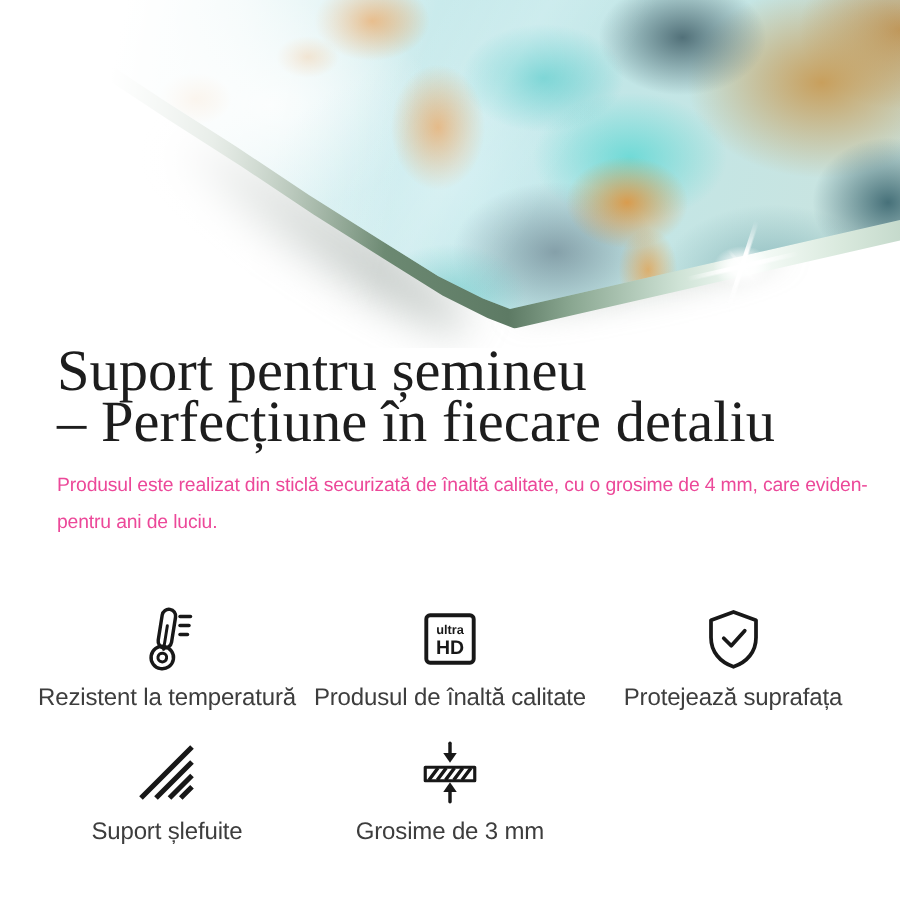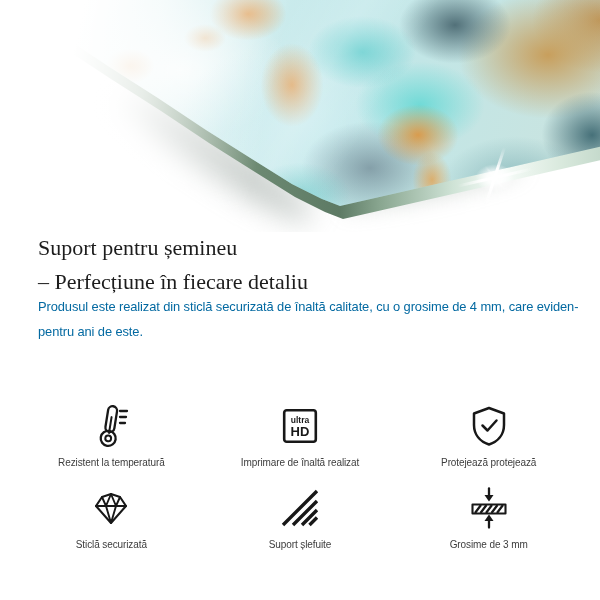--- a/index.html
+++ b/index.html
@@ -54,33 +54,33 @@
   .sparkle .ray{position:absolute;display:block;filter:blur(.5px);}
   .sparkle .r1{left:2px;top:38px;width:76px;height:3px;transform:rotate(-13deg);
     background:linear-gradient(90deg,transparent,#fff 35%,#fff 65%,transparent);}
   .sparkle .r2{left:38px;top:8px;width:3px;height:64px;transform:rotate(18deg);
     background:linear-gradient(180deg,transparent,#fff 35%,#fff 65%,transparent);}
   .sparkle .r3{left:25px;top:39px;width:30px;height:2px;transform:rotate(50deg);opacity:.7;
     background:linear-gradient(90deg,transparent,#fff 50%,transparent);}
 
   
   .heading{position:absolute;left:38px;top:231px;margin:0;font-weight:400;
-    font-family:"Liberation Serif","DejaVu Serif",serif;font-size:22px;line-height:34px;color:#1d1d1d;}
+    font-family:"Liberation Serif","DejaVu Serif",serif;font-size:39px;line-height:34px;color:#1d1d1d;}
   .heading span{display:block;white-space:nowrap;}
 
-  .desc{position:absolute;left:38px;top:294px;margin:0;font-size:12.9px;line-height:25.3px;
-    color:#0369a1;letter-spacing:-.1px;}
+  .desc{position:absolute;left:38px;top:310px;margin:0;font-size:12.9px;line-height:25.3px;
+    color:#ec4899;letter-spacing:-.1px;}
   .desc span{display:block;white-space:nowrap;}
 
   
   .features{position:absolute;left:17px;top:402px;width:566px;display:grid;
     grid-template-columns:repeat(3,1fr);row-gap:16px;}
   .feature{display:flex;flex-direction:column;align-items:center;}
   .icon-box{height:48px;display:flex;align-items:center;justify-content:center;}
-  .feature-label{margin-top:7px;font-size:10px;color:#3d3d3d;letter-spacing:-.1px;white-space:nowrap;}
+  .feature-label{margin-top:7px;font-size:16px;color:#3d3d3d;letter-spacing:-.1px;white-space:nowrap;}
   .ic{stroke:#181818;fill:none;stroke-width:2.3;stroke-linecap:round;stroke-linejoin:round;}
   .ic .flat{stroke-linecap:butt;}
   .ic text{stroke:none;fill:#181818;font-family:"Liberation Sans","DejaVu Sans",sans-serif;}
 </style>
 </head>
 <body>
 
 <div class="stage">
 
   <div class="hero">
@@ -97,21 +97,21 @@
     </div>
   </div>
 
   <h1 class="heading">
     <span>Suport pentru șemineu</span>
     <span>– Perfecțiune în fiecare detaliu</span>
   </h1>
 
   <p class="desc">
     <span>Produsul este realizat din sticlă securizată de înaltă calitate, cu o grosime de 4 mm, care eviden-</span>
-    <span>pentru ani de este.</span>
+    <span>pentru ani de luciu.</span>
   </p>
 
   <div class="features">
 
     <div class="feature">
       <div class="icon-box">
         <svg class="ic" width="36" height="46" viewBox="0 0 36 46">
           <g transform="rotate(9 17 24)">
             <rect x="12.5" y="3" width="9" height="26" rx="4.5"></rect>
             <circle cx="17" cy="35.5" r="7.5"></circle>
@@ -127,43 +127,33 @@
     </div>
 
     <div class="feature">
       <div class="icon-box">
         <svg class="ic" width="40" height="40" viewBox="0 0 40 40">
           <rect x="4.2" y="4.2" width="31.6" height="31.6" rx="2.5" stroke-width="2.6"></rect>
           <text x="20" y="16.5" text-anchor="middle" font-size="8.5" font-weight="700">ultra</text>
           <text x="20" y="30" text-anchor="middle" font-size="13" font-weight="800">HD</text>
         </svg>
       </div>
-      <span class="feature-label">Imprimare de înaltă realizat</span>
+      <span class="feature-label">Produsul de înaltă calitate</span>
     </div>
 
     <div class="feature">
       <div class="icon-box">
         <svg class="ic" width="38" height="42" viewBox="0 0 38 42">
           <path d="M19 3 L34 8.5 V20 C34 29.5 28 36.5 19 39.5 C10 36.5 4 29.5 4 20 V8.5 Z" stroke-width="2.5"></path>
           <polyline points="12.5,20.5 17.5,25.5 26.5,15.5" stroke-width="2.5"></polyline>
         </svg>
       </div>
-      <span class="feature-label">Protejează protejează</span>
+      <span class="feature-label">Protejează suprafața</span>
     </div>
 
-    <div class="feature">
-      <div class="icon-box">
-        <svg class="ic" width="40" height="40" viewBox="0 0 40 40">
-          <path d="M5 18 L11 9 L20 6 L29 9 L35 18 L20 35 Z" stroke-width="2.1"></path>
-          <line x1="5" y1="18" x2="35" y2="18" stroke-width="2"></line>
-          <path d="M11 9 L15 18 M29 9 L25 18 M20 6 L15 18 M20 6 L25 18 M15 18 L20 35 M25 18 L20 35" stroke-width="1.9"></path>
-        </svg>
-      </div>
-      <span class="feature-label">Sticlă securizată</span>
-    </div>
 
     <div class="feature">
       <div class="icon-box">
         <svg class="ic" width="40" height="40" viewBox="0 0 40 40">
           <path class="flat" d="M3 37 L37 3 M13 37 L37 13 M22 37 L37 22 M29.5 37 L37 29.5" stroke-width="3.4"></path>
         </svg>
       </div>
       <span class="feature-label">Suport șlefuite</span>
     </div>
 

